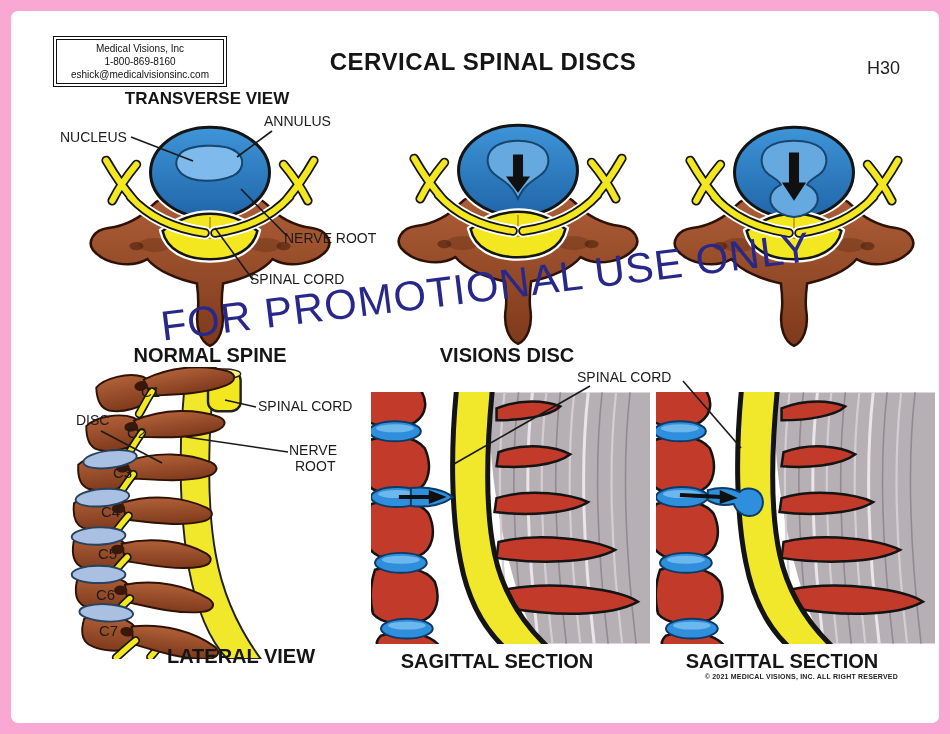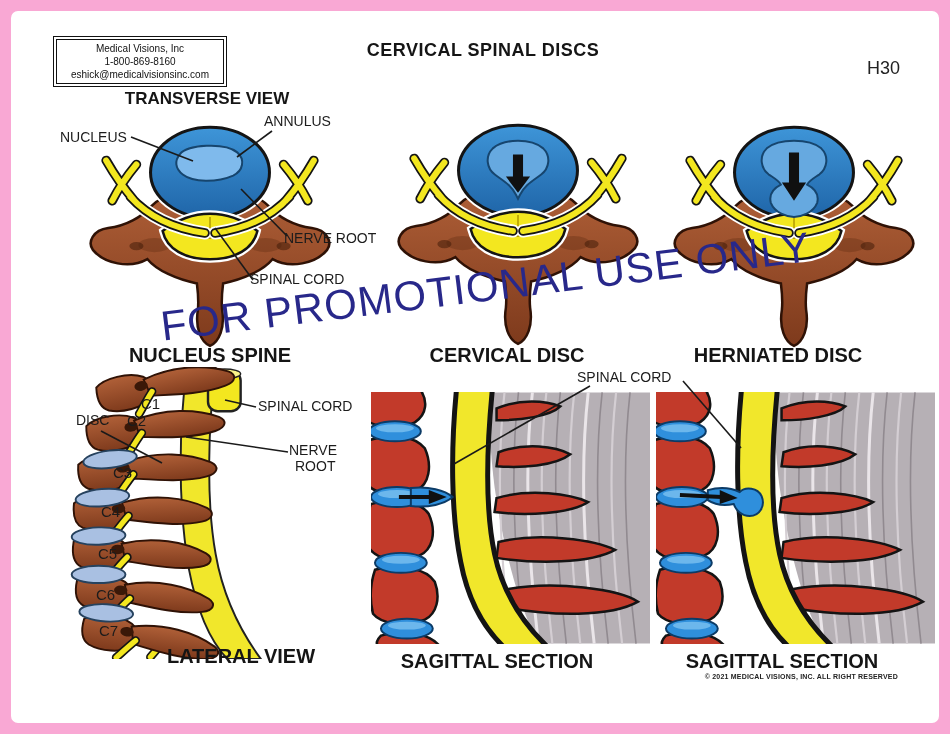--- a/index.html
+++ b/index.html
@@ -3,21 +3,21 @@
 <meta charset="utf-8">
 <style>
   html,body{margin:0;padding:0;background:#222;}
   #frame{position:relative;width:950px;height:734px;background:#f9a8d4;font-family:"Liberation Sans",sans-serif;overflow:hidden;}
   #page{position:absolute;left:11px;top:11px;width:928px;height:712px;background:#ffffff;border-radius:7px;}
   .lbl{position:absolute;font-size:14px;color:#1c1c1c;white-space:nowrap;z-index:6;}
   .hd{position:absolute;font-weight:bold;color:#151515;white-space:nowrap;z-index:6;transform:translateX(-50%);}
   .hd17{font-size:17px;text-align:center;}
   .hd20{font-size:20px;}
   .hd16{font-size:20px;}
-  #title{position:absolute;left:483px;top:40px;transform:translateX(-50%);font-size:18px;font-weight:bold;letter-spacing:.5px;color:#151515;white-space:nowrap;z-index:6;}
+  #title{position:absolute;left:483px;top:48px;transform:translateX(-50%);font-size:24px;font-weight:bold;letter-spacing:.5px;color:#151515;white-space:nowrap;z-index:6;}
   #code{position:absolute;left:867px;top:58px;font-size:18px;color:#222;z-index:6;}
   #vendorBox{position:absolute;left:53px;top:36px;width:168px;border:1px solid #111;padding:2px;z-index:6;background:#fff;}
   #vendorBox .inner{border:1px solid #111;text-align:center;font-size:10px;line-height:1.3;color:#111;padding:2px 1px;}
   #watermark{position:absolute;left:158px;top:303px;transform:rotate(-7deg);transform-origin:left top;font-size:42px;letter-spacing:1px;color:#28288a;white-space:nowrap;z-index:9;}
   #copyright{position:absolute;left:598px;top:673px;width:300px;text-align:right;font-size:7px;font-weight:600;color:#222;letter-spacing:.2px;z-index:6;}
   svg.illus{position:absolute;z-index:2;}
   #leaders{position:absolute;left:0;top:0;z-index:5;pointer-events:none;}
   .nr2{position:absolute;z-index:6;font-size:14px;color:#1c1c1c;}
   .st1{stroke:#d4ced3;stroke-width:2.2;fill:none;}
   .st2{stroke:#918a90;stroke-width:1.6;fill:none;}
@@ -140,23 +140,22 @@
   </svg>
 
   <svg class="illus" style="left:668px;top:112px;" width="252" height="238" viewBox="0 0 250 236">
     <use href="#vertBase"></use>
     <path d="M98,36 C110,26 140,26 152,36 C160,44 158,56 150,62 C144,66 140,68 138,72 C146,76 150,82 148,90 C144,100 132,104 125,104 C118,104 106,100 102,90 C100,82 104,76 112,72 C110,68 106,66 100,62 C92,56 90,44 98,36 Z" fill="#66a9e0" stroke="#16456e" stroke-width="2"></path>
     <path d="M120,40 h10 v30 h7 l-12,18 -12,-18 h7 Z" fill="#101010"></path>
   </svg>
 
   <div id="watermark">FOR PROMOTIONAL USE ONLY</div>
 
-  <div class="hd hd20" style="left:210px;top:344px;">NUCLEUS SPINE</div>
-  <div class="hd hd20" style="left:507px;top:344px;">CERVICAL DISC</div>
-  <div class="hd hd20" style="left:778px;top:344px;">HERNIATED DISC</div>
+  <div class="hd hd20" style="left:210px;top:344px;">NORMAL SPINE</div>
+  <div class="hd hd20" style="left:507px;top:344px;">VISIONS DISC</div>
 
   <svg class="illus" style="left:64px;top:367px;" width="288" height="292" viewBox="0 0 300 304">
     <path d="M128,0 C120,60 118,140 130,210 C138,252 152,285 170,304 L205,304 C180,270 165,235 158,195 C148,140 150,60 158,0 Z" fill="#f1e72b" stroke="#222222" stroke-width="2"></path>
     <rect x="150" y="4" width="34" height="42" rx="10" fill="#f3e71f" stroke="#222222" stroke-width="2.5"></rect>
     <ellipse cx="167" cy="7" rx="17" ry="5" fill="#fbf489" stroke="#222222" stroke-width="1.5"></ellipse>
     <path d="M102,288 L90,302" stroke="#141414" stroke-width="9" stroke-linecap="round" fill="none"></path>
     <path d="M102,288 L90,302" stroke="#f3e71f" stroke-width="5.5" stroke-linecap="round" fill="none"></path>
     <use href="#vunit" transform="translate(30,14) rotate(-12)"></use>
     <use href="#vunit" transform="translate(20,54) rotate(-9)"></use>
     <use href="#vunit" transform="translate(12,94) rotate(-6)"></use>
@@ -166,22 +165,22 @@
     <use href="#vunit" transform="translate(20,254) rotate(7)"></use>
     <g fill="#a9c0e2" stroke="#26425e" stroke-width="2">
       <ellipse cx="48" cy="96" rx="28" ry="9" transform="rotate(-7 48 96)"></ellipse>
       <ellipse cx="40" cy="136" rx="28" ry="9" transform="rotate(-5 40 136)"></ellipse>
       <ellipse cx="36" cy="176" rx="28" ry="9" transform="rotate(-2 36 176)"></ellipse>
       <ellipse cx="36" cy="216" rx="28" ry="9"></ellipse>
       <ellipse cx="44" cy="256" rx="28" ry="9" transform="rotate(3 44 256)"></ellipse>
     </g>
   </svg>
 
-  <div class="lbl" style="left:141px;top:395px;font-size:15px;">C1</div>
-  <div class="lbl" style="left:127px;top:412px;font-size:15px;">C2</div>
+  <div class="lbl" style="left:141px;top:383px;font-size:15px;">C1</div>
+  <div class="lbl" style="left:127px;top:424px;font-size:15px;">C2</div>
   <div class="lbl" style="left:113px;top:464px;font-size:15px;">C3</div>
   <div class="lbl" style="left:101px;top:503px;font-size:15px;">C4</div>
   <div class="lbl" style="left:98px;top:545px;font-size:15px;">C5</div>
   <div class="lbl" style="left:96px;top:586px;font-size:15px;">C6</div>
   <div class="lbl" style="left:99px;top:622px;font-size:15px;">C7</div>
   <div class="lbl" style="left:76px;top:412px;">DISC</div>
   <div class="lbl" style="left:258px;top:398px;">SPINAL CORD</div>
   <div class="nr2" style="left:289px;top:442px;">NERVE</div>
   <div class="nr2" style="left:295px;top:458px;">ROOT</div>
   <div class="hd hd16" style="left:241px;top:645px;">LATERAL VIEW</div>

